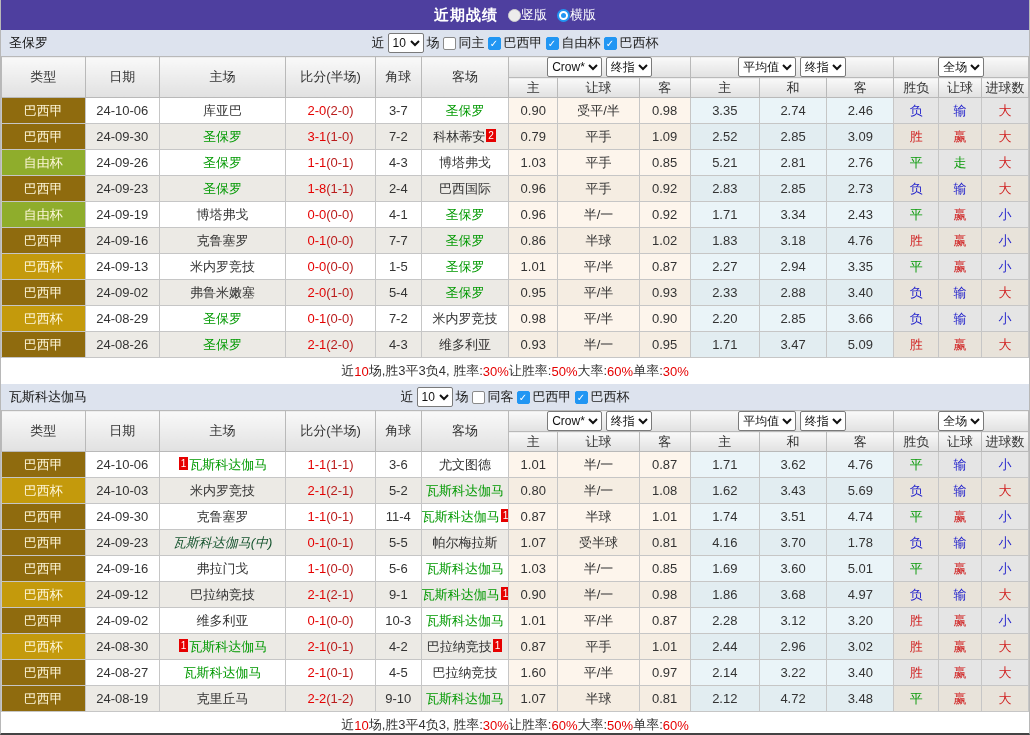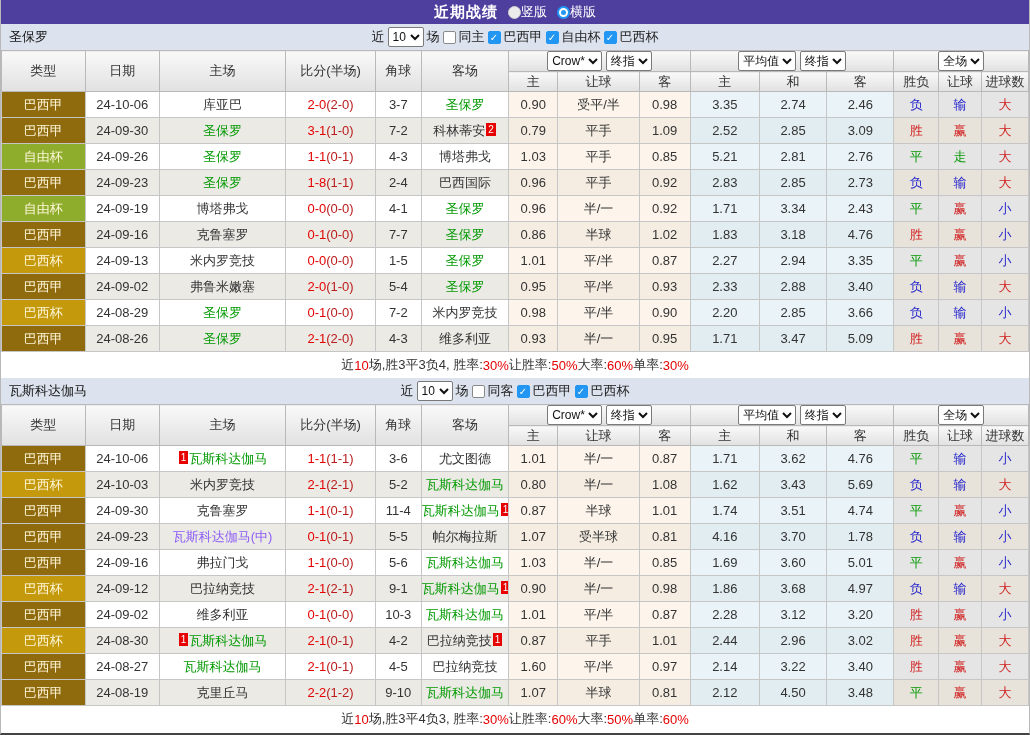--- a/index.html
+++ b/index.html
@@ -1,17 +1,17 @@
 <!DOCTYPE html>
 <html><head>
 <meta charset="utf-8">
 <style>
   html,body{margin:0;padding:0;background:#fff;font-family:"Liberation Sans","DejaVu Sans",sans-serif;}
   .page{width:1030px;height:735px;box-sizing:border-box;border-left:1px solid #b8b8b8;border-right:1px solid #b8b8b8;border-bottom:2px solid #444;background:#fff;overflow:hidden;}
-  .topbar{height:24px;background:#4e3f9f;display:flex;align-items:center;justify-content:center;gap:10px;color:#fff;}
+  .topbar{height:30px;background:#4e3f9f;display:flex;align-items:center;justify-content:center;gap:10px;color:#fff;}
   .topbar .title{font-weight:bold;font-size:15px;letter-spacing:1px;}
   .radio-item{display:inline-flex;align-items:center;gap:0;cursor:pointer;}
   .radio{width:13px;height:13px;border-radius:50%;background:#ececec;border:1px solid #cfcfcf;display:inline-flex;align-items:center;justify-content:center;box-sizing:border-box;}
   .radio.checked{background:#fff;border:2px solid #2196f3;}
   .radio.checked::after{content:"";width:5px;height:5px;border-radius:50%;background:#2196f3;}
   .radio-label{font-size:13px;color:#fff;}
   .section-header{height:26px;background:#dde3ee;position:relative;display:flex;align-items:center;justify-content:center;font-size:13px;color:#222;box-sizing:border-box;}
   .team-name{position:absolute;left:8px;color:#111;}
   .controls{display:flex;align-items:center;gap:3px;}
   select{font-size:12px;height:20px;border:1px solid #7a7a7a;background:#fff;border-radius:2px;color:#111;}
@@ -404,21 +404,21 @@
             <td class="g-avg">1.74</td>
             <td class="g-avg">3.51</td>
             <td class="g-avg">4.74</td>
             <td class="g-res"><span class="res-txt" style="color: rgb(10, 154, 10);">平</span></td>
             <td class="g-res"><span class="res-txt" style="color: rgb(208, 32, 32);">赢</span></td>
             <td class="g-res"><span class="res-txt" style="color: rgb(38, 38, 204);">小</span></td>
           </tr>
           <tr class="even">
             <td class="type-cell" style="background-color: rgb(143, 107, 14);">巴西甲</td>
             <td>24-09-23</td>
-            <td><span class="focal" style="color: #8b5cf6;">瓦斯科达伽马(中)</span></td>
+            <td><span class="focal" style="color: #14532d; font-style: italic;">瓦斯科达伽马(中)</span></td>
             <td><span class="score-full" style="color: rgb(230, 0, 0);">0-1</span><span class="score-half">(0-1)</span></td>
             <td>5-5</td>
             <td><span>帕尔梅拉斯</span></td>
             <td class="g-crow">1.07</td>
             <td class="g-crow">受半球</td>
             <td class="g-crow">0.81</td>
             <td class="g-avg">4.16</td>
             <td class="g-avg">3.70</td>
             <td class="g-avg">1.78</td>
             <td class="g-res"><span class="res-txt" style="color: rgb(38, 38, 204);">负</span></td>
@@ -514,21 +514,21 @@
             <td class="type-cell" style="background-color: rgb(143, 107, 14);">巴西甲</td>
             <td>24-08-19</td>
             <td><span>克里丘马</span></td>
             <td><span class="score-full" style="color: rgb(230, 0, 0);">2-2</span><span class="score-half">(1-2)</span></td>
             <td>9-10</td>
             <td><span class="focal" style="color: rgb(0, 153, 0);">瓦斯科达伽马</span></td>
             <td class="g-crow">1.07</td>
             <td class="g-crow">半球</td>
             <td class="g-crow">0.81</td>
             <td class="g-avg">2.12</td>
-            <td class="g-avg">4.50</td>
+            <td class="g-avg">4.72</td>
             <td class="g-avg">3.48</td>
             <td class="g-res"><span class="res-txt" style="color: rgb(10, 154, 10);">平</span></td>
             <td class="g-res"><span class="res-txt" style="color: rgb(208, 32, 32);">赢</span></td>
             <td class="g-res"><span class="res-txt" style="color: rgb(208, 32, 32);">大</span></td>
           </tr>
         </tbody>
       </table>
       <div class="summary">
         <span>近</span>
         <span class="red">10</span>

